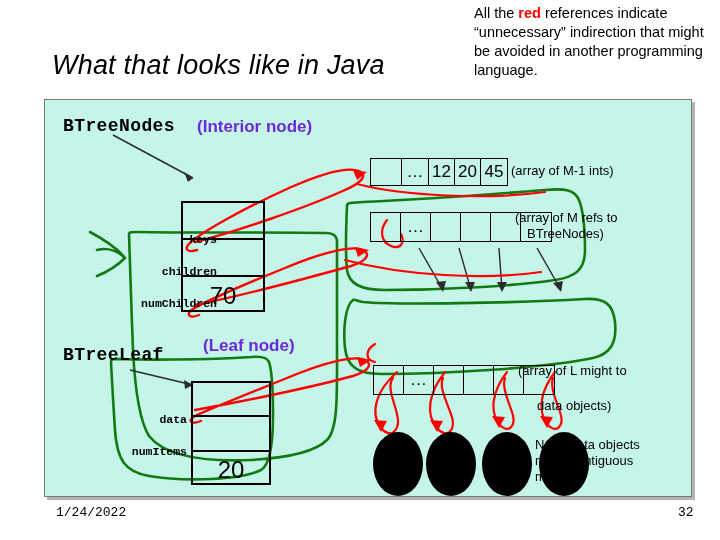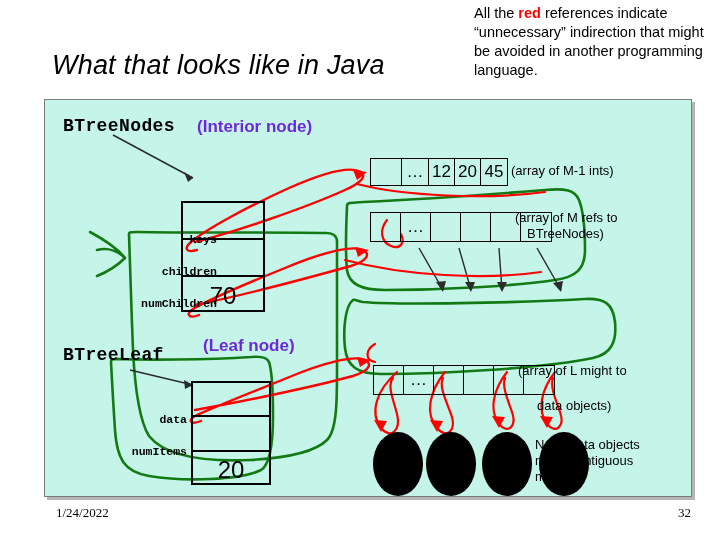--- a/index.html
+++ b/index.html
@@ -43,21 +43,21 @@
 
   
   .array{position:absolute;display:flex;border:1px solid #000;
          box-sizing:border-box;background:transparent;}
   .array .acell{border-right:1px solid #000;box-sizing:border-box;
         display:flex;align-items:center;justify-content:center;
         font-size:17px;color:#000;font-family:"Liberation Sans",sans-serif;}
   .array .acell:last-child{border-right:none;text-align:right;}
 
   
-  .footer{position:absolute;font-family:Liberation Serif, serif;
+  .footer{position:absolute;font-family:Liberation Mono, monospace;
           font-size:13px;color:#000;}
   .foot-date{left:56px;top:505px;}
   .foot-num{left:678px;top:505px;}
 </style>
 </head>
 <body>
 
 <div id="root">
 
   <div class="topnote">

